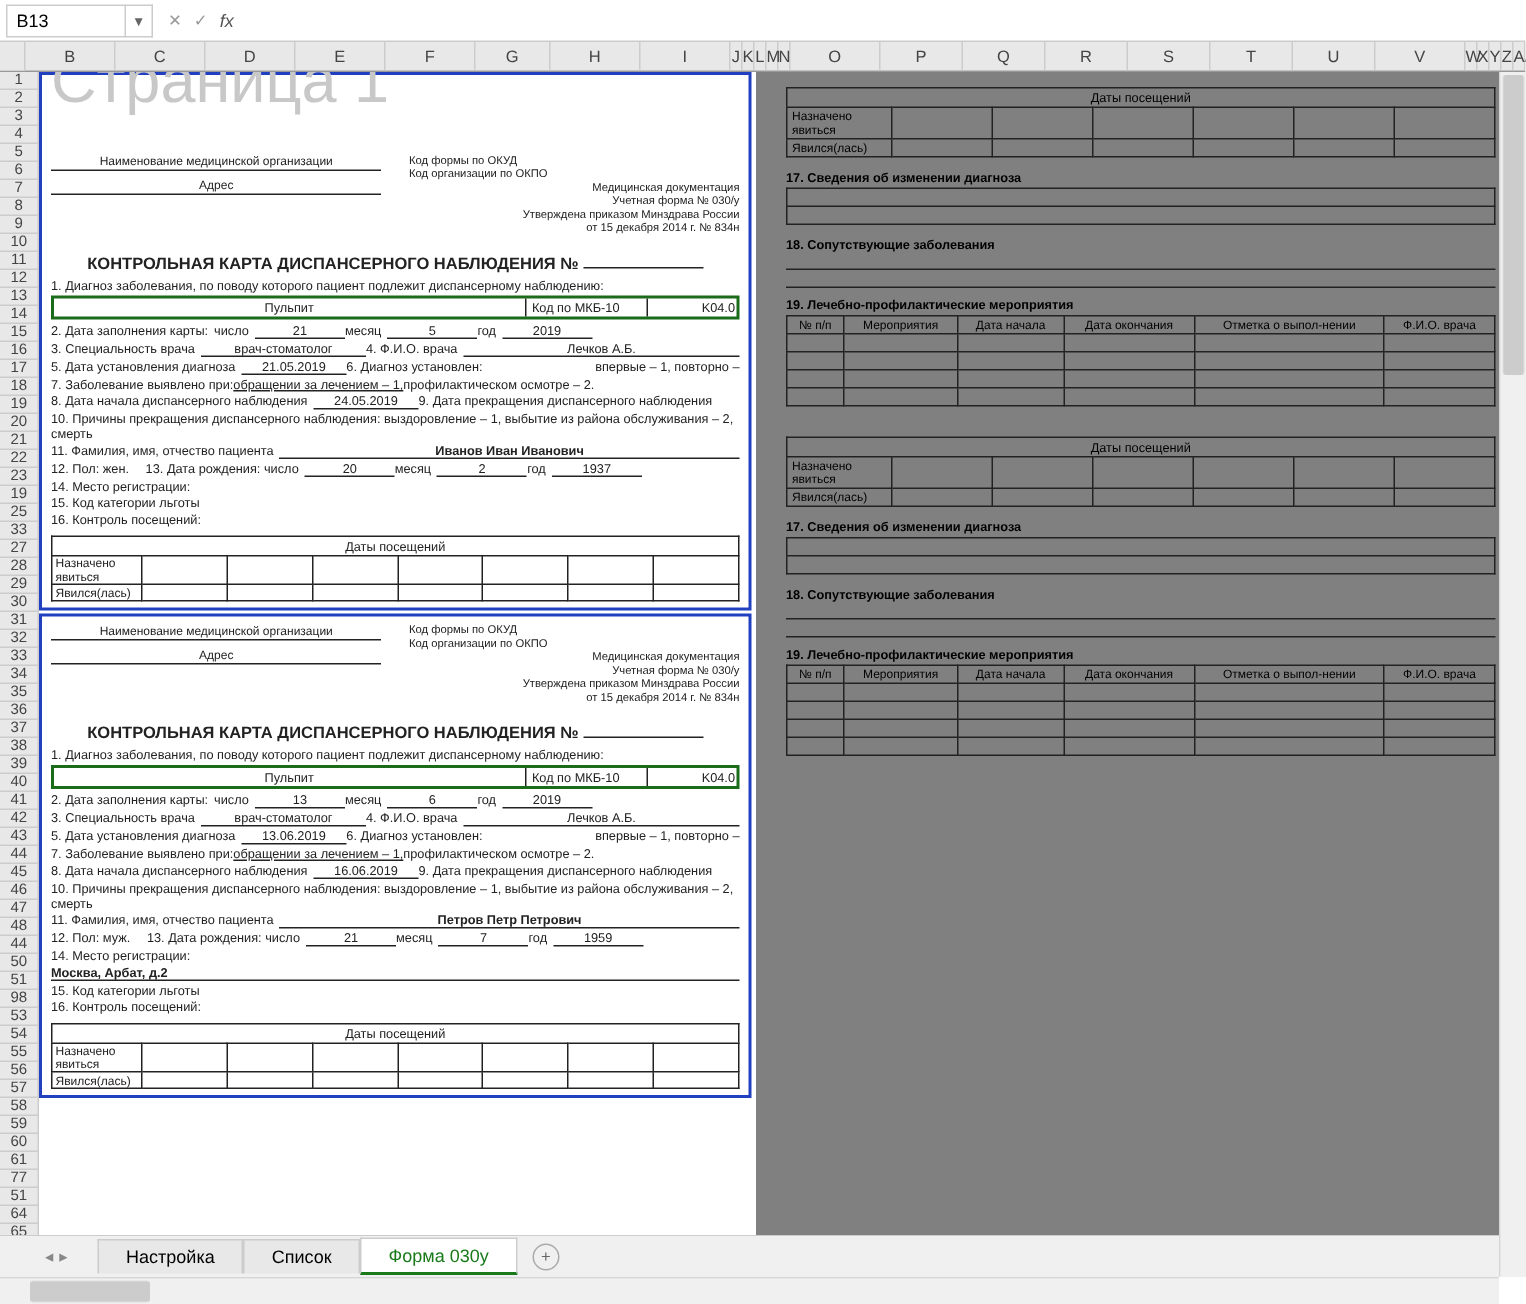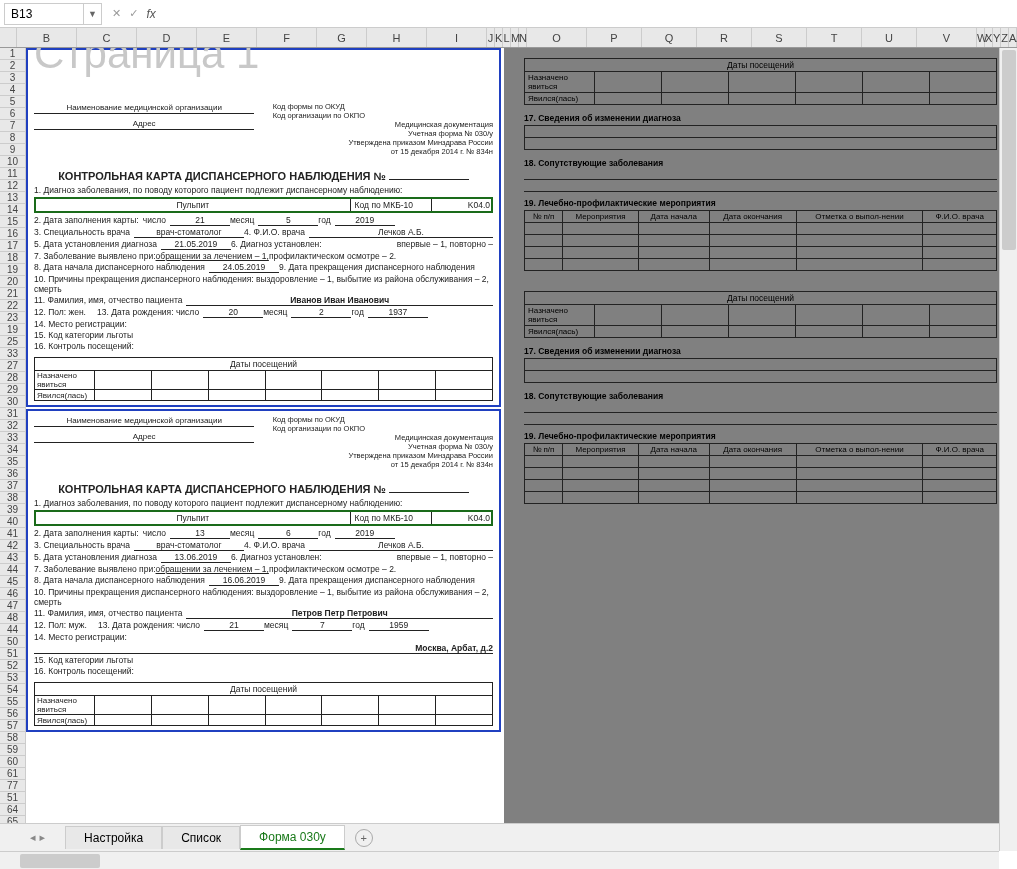--- a/index.html
+++ b/index.html
@@ -171,21 +171,21 @@
       <div class="rh">42</div>
       <div class="rh">43</div>
       <div class="rh">44</div>
       <div class="rh">45</div>
       <div class="rh">46</div>
       <div class="rh">47</div>
       <div class="rh">48</div>
       <div class="rh">44</div>
       <div class="rh">50</div>
       <div class="rh">51</div>
-      <div class="rh">52</div>
+      <div class="rh">98</div>
       <div class="rh">53</div>
       <div class="rh">54</div>
       <div class="rh">55</div>
       <div class="rh">56</div>
       <div class="rh">57</div>
       <div class="rh">58</div>
       <div class="rh">59</div>
       <div class="rh">60</div>
       <div class="rh">61</div>
       <div class="rh">77</div>
@@ -337,21 +337,21 @@
     <div class="line">
             <span class="label">11. Фамилия, имя, отчество пациента</span>
             <span class="uline"><b>Петров Петр Петрович</b></span>
           </div>
     <div class="line"><span class="label">12. Пол: муж.</span>&nbsp;&nbsp;&nbsp;
       <span class="label">13. Дата рождения: число</span><span class="uline" style="max-width:60px">21</span>
       <span class="label">месяц</span><span class="uline" style="max-width:60px">7</span>
       <span class="label">год</span><span class="uline" style="max-width:60px">1959</span></div>
     <div class="line">14. Место регистрации:</div>
     <div class="line">
-            <span class="uline" style="text-align:right"><b>Москва, Арбат, д.2</b></span>
+            <span class="uline" style="text-align:left"><b>Москва, Арбат, д.2</b></span>
           </div>
     <div class="line">15. Код категории льготы</div>
     <div class="line">16. Контроль посещений:</div>
     <div class="visits-hdr">Даты посещений</div>
     <table class="visits-tbl">
       <tbody>
               <tr>
                 <td>Назначено явиться</td>
                 <td></td>
                 <td></td>

